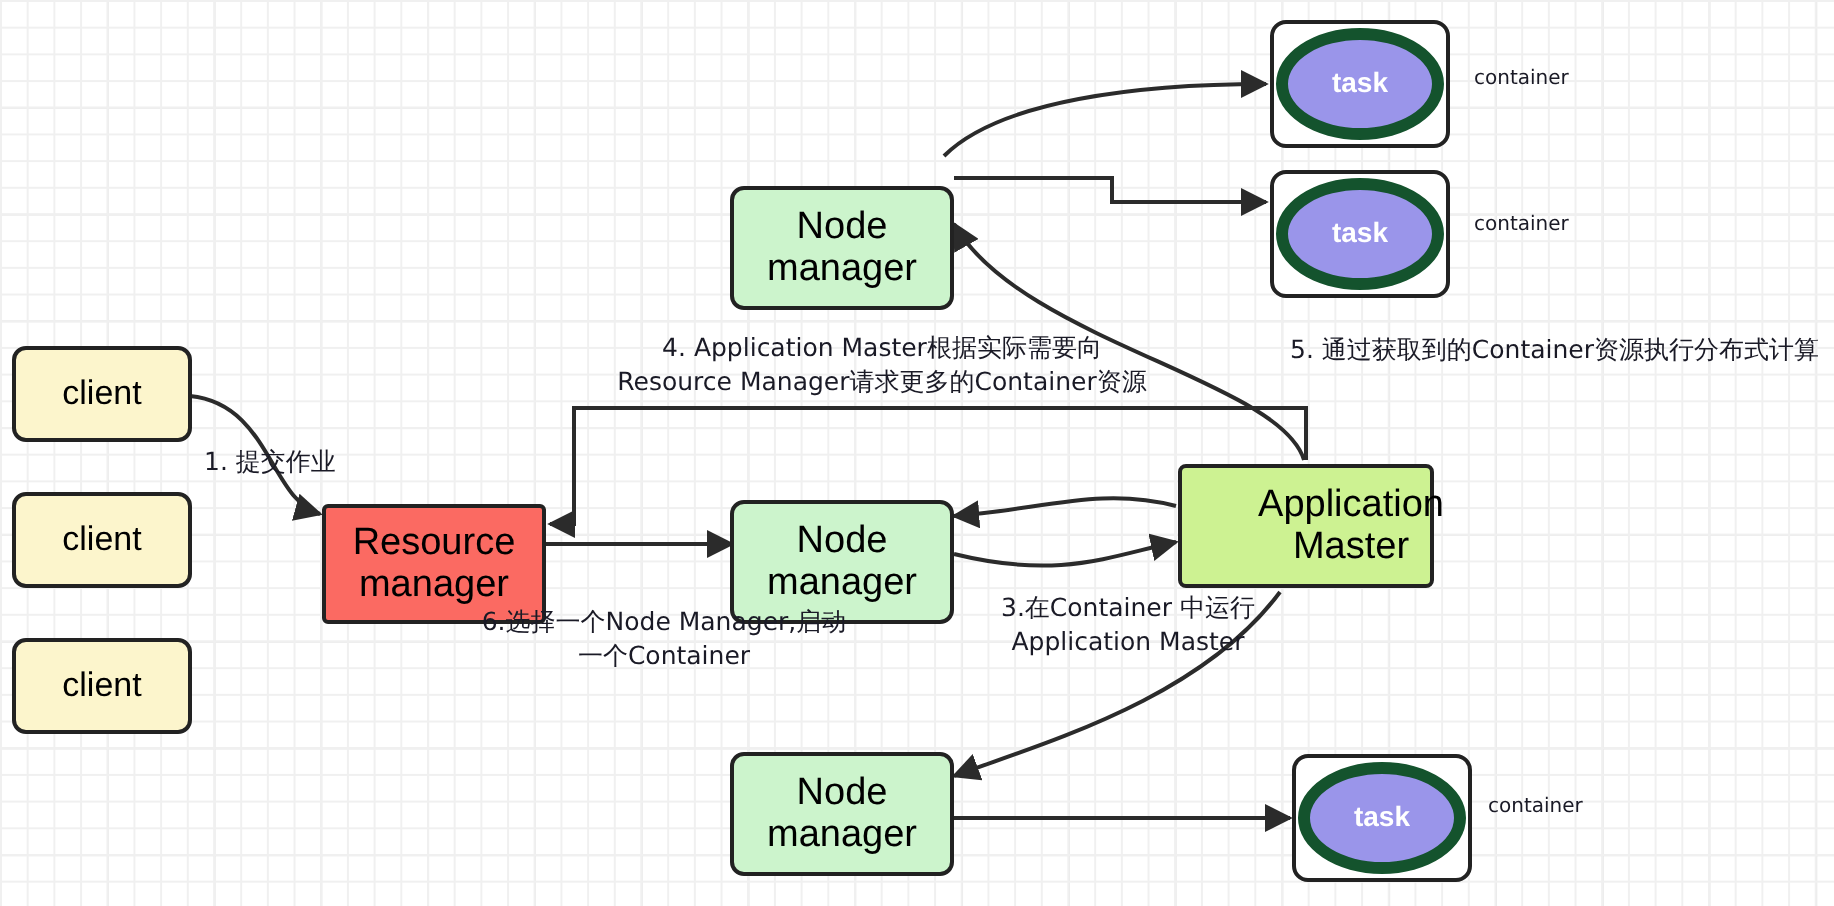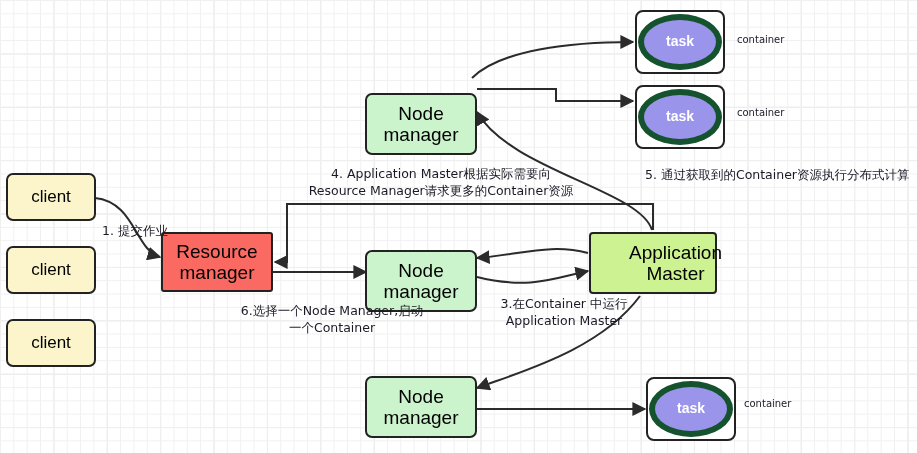--- a/index.html
+++ b/index.html
@@ -43,20 +43,21 @@
   }
   .client {
     background: #fcf5cc;
     font-size: 17px;
     color: #000000;
   }
   .rm {
     background: #fb6a62;
     font-size: 19px;
     color: #000;
+    margin-top: 20px;
   }
   .nm {
     background: #ccf4cc;
     font-size: 19px;
     color: #000;
     margin-top: 16px;
   }
   .am {
     background: #cdf292;
     font-size: 19px;

